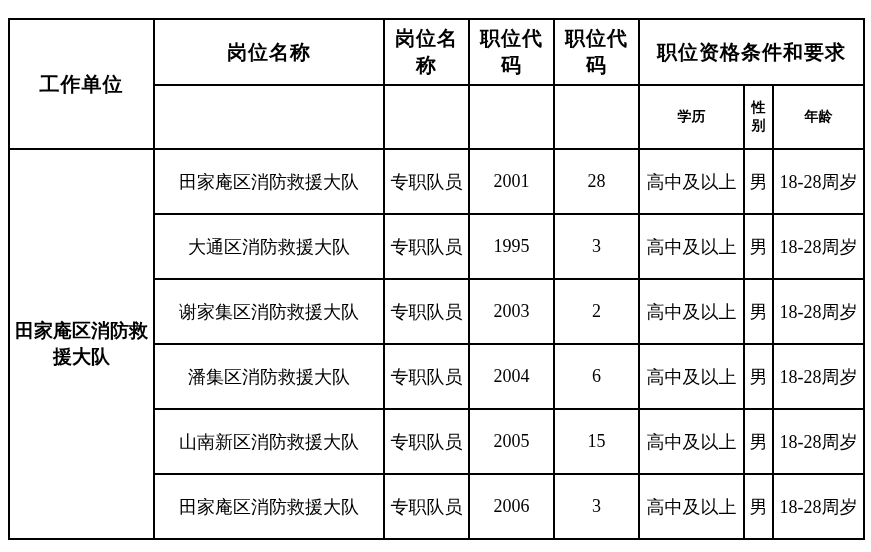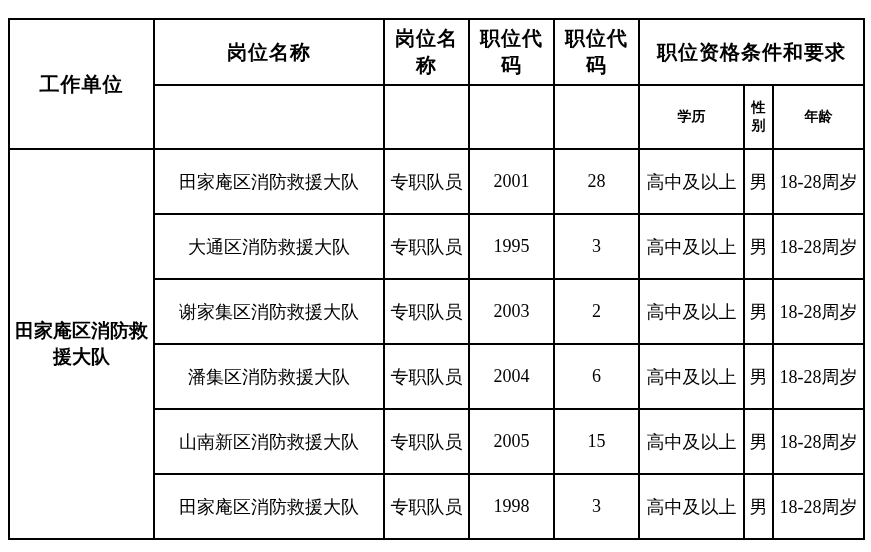--- a/index.html
+++ b/index.html
@@ -140,20 +140,20 @@
       <td class="data">专职队员</td>
       <td class="data">2005</td>
       <td class="data">15</td>
       <td class="data">高中及以上</td>
       <td class="data">男</td>
       <td class="data">18-28周岁</td>
     </tr>
     <tr class="data-row">
       <td class="data">田家庵区消防救援大队</td>
       <td class="data">专职队员</td>
-      <td class="data">1998</td>
+      <td class="data">2006</td>
       <td class="data">3</td>
       <td class="data">高中及以上</td>
       <td class="data">男</td>
       <td class="data">18-28周岁</td>
     </tr>
   </tbody>
 </table>
 
 </body></html>

